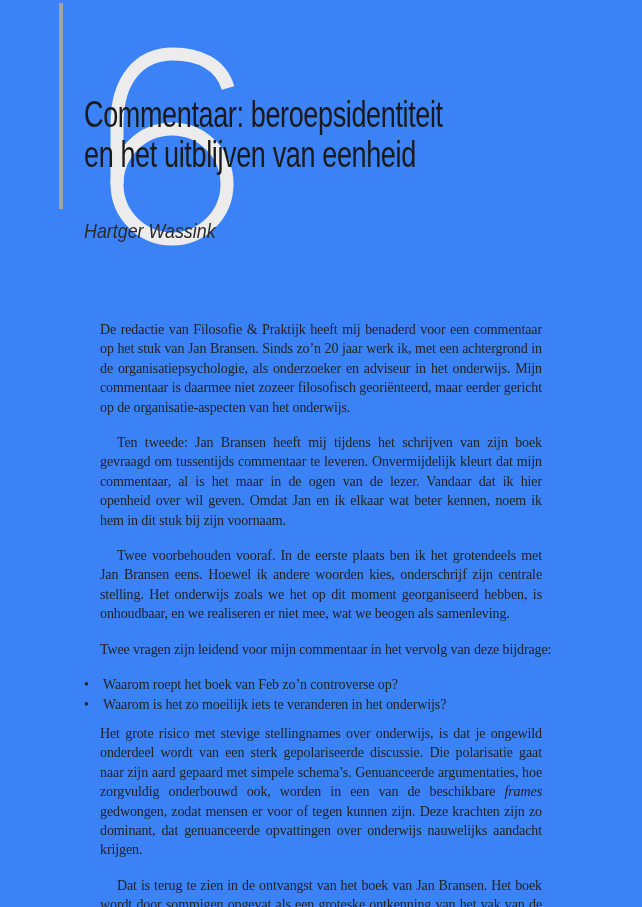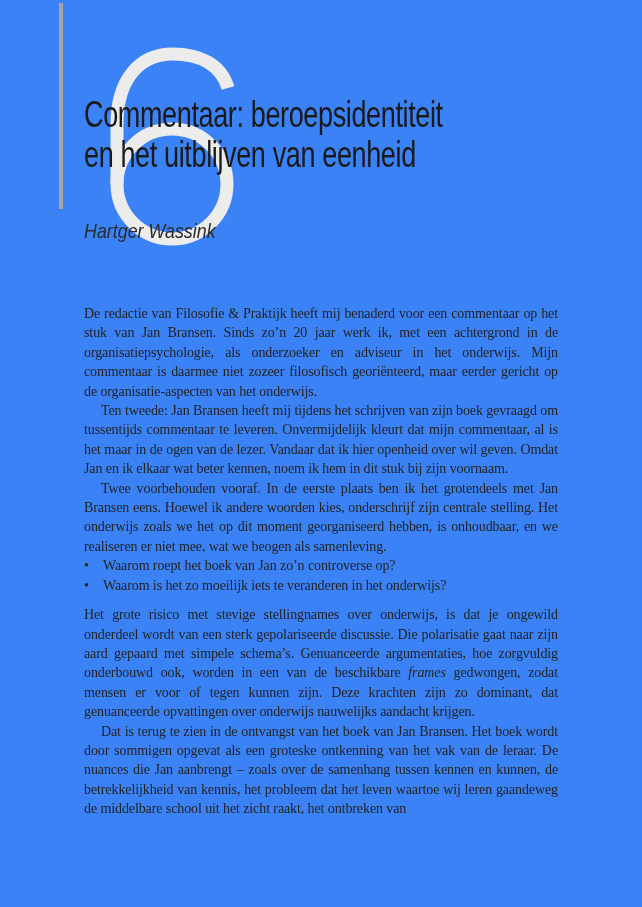--- a/index.html
+++ b/index.html
@@ -56,21 +56,21 @@
     position: absolute;
     left: 84px;
     top: 304px;
     width: 474px;
     font-size: 14px;
     line-height: 19.4px;
     letter-spacing: -0.1px;
     color: #232323;
     text-align: justify;
   }
-  .body-text p { margin: 0; }
+  .body-text p { margin: 16px; }
   .indent { text-indent: 17px; }
   .gap { margin-top: 10px !important; }
   .nowrap { white-space: nowrap; }
   .bullet-row {
     display: flex;
     text-align: left;
   }
   .bullet-marker {
     flex: 0 0 19px;
     width: 19px;
@@ -98,24 +98,25 @@
   <div class="author">Hartger Wassink</div>
 
   <div class="body-text">
 
     <p>De redactie van Filosofie &amp; Praktijk heeft mij benaderd voor een commentaar op het stuk van Jan Bransen. Sinds zo’n 20 jaar werk ik, met een achtergrond in de organisatiepsychologie, als onderzoeker en adviseur in het onderwijs. Mijn commentaar is daarmee niet zozeer filosofisch georiënteerd, maar eerder gericht op de organisatie-aspecten van het onderwijs.</p>
 
     <p class="indent">Ten tweede: Jan Bransen heeft mij tijdens het schrijven van zijn boek gevraagd om tussentijds commentaar te leveren. Onvermijdelijk kleurt dat mijn commentaar, al is het maar in de ogen van de lezer. Vandaar dat ik hier openheid over wil geven. Omdat Jan en ik elkaar wat beter kennen, noem ik hem in dit stuk bij zijn voornaam.</p>
 
     <p class="indent">Twee voorbehouden vooraf. In de eerste plaats ben ik het grotendeels met Jan Bransen eens. Hoewel ik andere woorden kies, onderschrijf zijn centrale stelling. Het onderwijs zoals we het op dit moment georganiseerd hebben, is onhoudbaar, en we realiseren er niet mee, wat we beogen als samenleving.</p>
 
+    <p class="gap nowrap">Twee vragen zijn leidend voor mijn commentaar in het vervolg van deze bijdrage:</p>
 
     <div class="bullet-row">
       <span class="bullet-marker">•</span>
-      <span class="bullet-text">Waarom roept het boek van Jan zo’n controverse op?</span>
+      <span class="bullet-text">Waarom roept het boek van Feb zo’n controverse op?</span>
     </div>
 
     <div class="bullet-row">
       <span class="bullet-marker">•</span>
       <span class="bullet-text">Waarom is het zo moeilijk iets te veranderen in het onderwijs?</span>
     </div>
 
     <p class="gap"><span>Het grote risico met stevige stellingnames over onderwijs, is dat je ongewild onderdeel wordt van een sterk gepolariseerde discussie. Die polarisatie gaat naar zijn aard gepaard met simpele schema’s. Genuanceerde argumentaties, hoe zorgvuldig onderbouwd ook, worden in een van de beschikbare </span><em>frames</em><span> gedwongen, zodat mensen er voor of tegen kunnen zijn. Deze krachten zijn zo dominant, dat genuanceerde opvattingen over onderwijs nauwelijks aandacht krijgen.</span></p>
 
     <p class="indent">Dat is terug te zien in de ontvangst van het boek van Jan Bransen. Het boek wordt door sommigen opgevat als een groteske ontkenning van het vak van de leraar. De nuances die Jan aanbrengt – zoals over de samenhang tussen kennen en kunnen, de betrekkelijkheid van kennis, het probleem dat het leven waartoe wij leren gaandeweg de middelbare school uit het zicht raakt, het ontbreken van</p>

